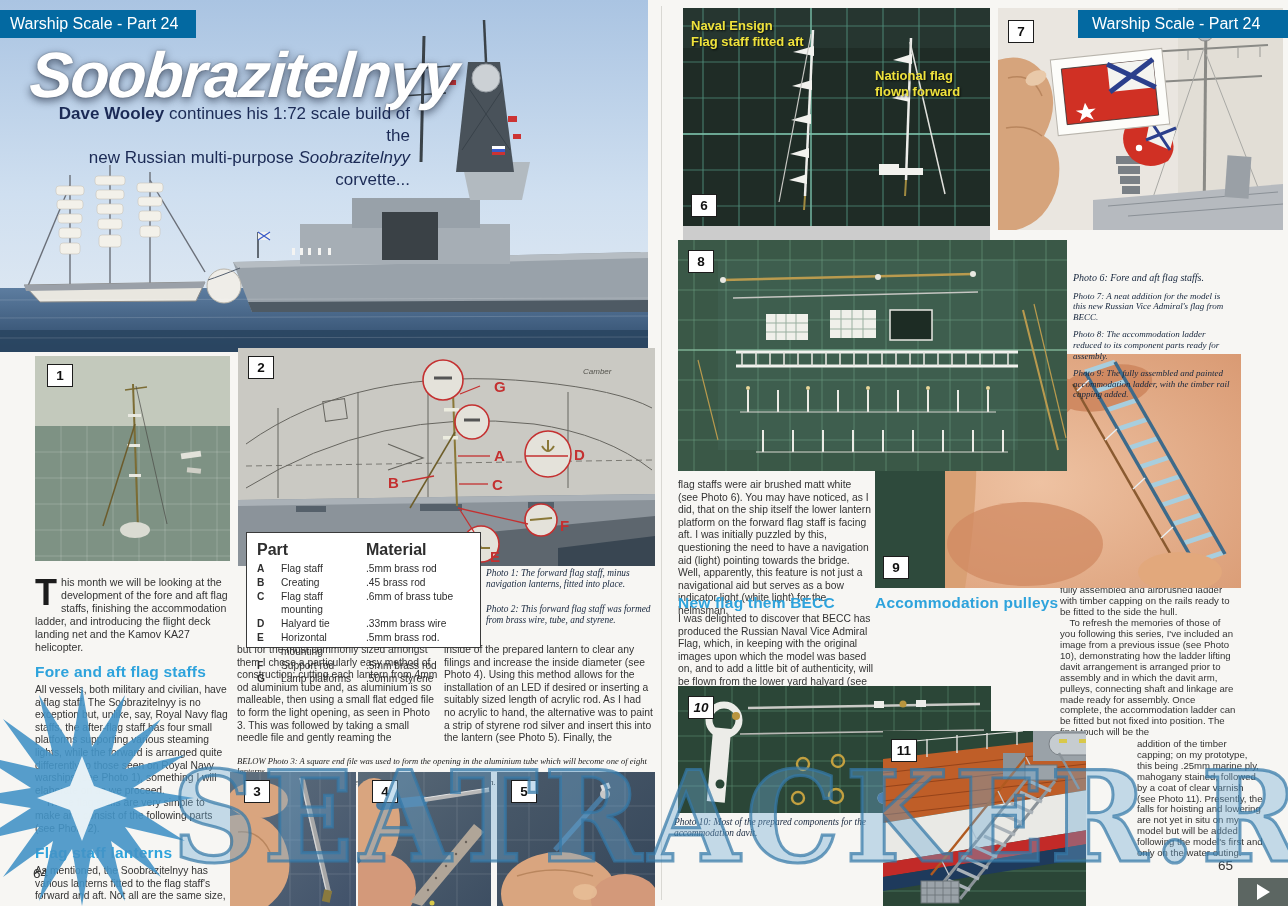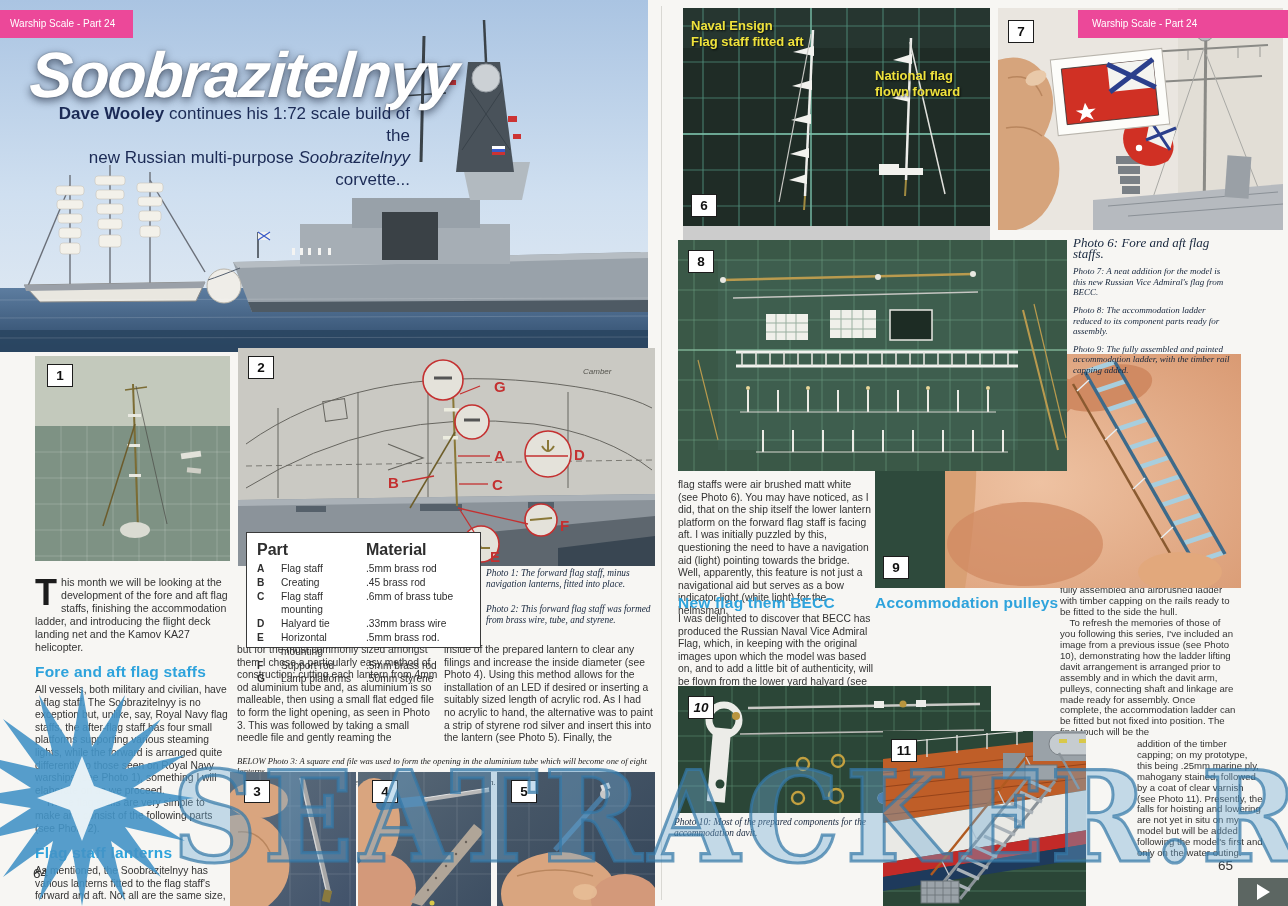--- a/index.html
+++ b/index.html
@@ -3,21 +3,21 @@
 <meta charset="utf-8">
 <style>
   html,body{margin:0;padding:0;background:#e9e8e5;}
   .spread{position:relative;width:1288px;height:906px;background:#f7f6f3;overflow:hidden;
           font-family:"Liberation Sans",sans-serif;color:#2e2e2e;}
   .abs{position:absolute;}
   .photo{position:absolute;overflow:hidden;background:#ccc;}
   .photo svg{display:block;}
   .numbox{position:absolute;width:24px;height:21px;background:#fff;border:1.6px solid #1c1c1c;
           display:flex;align-items:center;justify-content:center;font-size:13.5px;font-weight:bold;color:#111;z-index:6;}
-  .tab{background:#ec4899;color:#fff;font-size:10px;line-height:28px;white-space:nowrap;z-index:7;}
+  .tab{background:#0369a1;color:#fff;font-size:16px;line-height:28px;white-space:nowrap;z-index:7;}
   .hero-title{font-size:64px;font-weight:bold;font-style:italic;color:#fff;letter-spacing:-2px;
           transform:skewX(-4deg);text-shadow:0 3px 9px rgba(10,20,40,.65),0 0 2px rgba(0,0,0,.4);z-index:5;}
   .hero-sub{font-size:17px;line-height:22px;color:#1b2a55;z-index:5;text-align:right;}
   .h-blue{font-size:15.5px;font-weight:bold;color:#2ea3dc;margin:9px 0 3px 0;letter-spacing:.2px;}
   .body-txt{font-size:10.3px;line-height:12.6px;color:#333;}
   .preline{white-space:pre-line;}
   .capt{font-family:"Liberation Serif",serif;font-style:italic;font-size:9.4px;line-height:11px;color:#15253c;}
   .capt-sm{font-family:"Liberation Serif",serif;font-style:italic;font-size:8.6px;line-height:10.4px;color:#222;}
   .dropcap{float:left;font-size:36px;line-height:30px;font-weight:bold;color:#1c1c1c;padding:2px 4px 0 0;}
   .pagenum{font-size:13.5px;color:#333;z-index:6;}
@@ -545,21 +545,21 @@
       <line x1="345" y1="70" x2="380" y2="210" stroke="#b99a4e" stroke-width="2"></line>
       <line x1="356" y1="64" x2="388" y2="198" stroke="#b99a4e" stroke-width="1.2"></line>
       <line x1="20" y1="120" x2="40" y2="200" stroke="#b99a4e" stroke-width="1.2"></line>
     </svg>
     <div class="numbox" style="left:10px;top:10px;">
         <span>8</span>
       </div>
   </div>
 
   <div class="abs" style="left:1073px;top:238px;width:162px;z-index:4;">
-    <div class="capt" style="margin-bottom:7px;font-size:13px;line-height:10.6px;">Photo 6: Fore and aft flag staffs.</div>
+    <div class="capt" style="margin-bottom:7px;font-size:10px;line-height:10.6px;margin-top:35px;">Photo 6: Fore and aft flag staffs.</div>
     <div class="capt" style="margin-bottom:7px;font-size:9px;line-height:10.6px;">Photo 7: A neat addition for the model is this new Russian Vice Admiral's flag from BECC.</div>
     <div class="capt" style="margin-bottom:7px;font-size:9px;line-height:10.6px;">Photo 8: The accommodation ladder reduced to its component parts ready for assembly.</div>
     <div class="capt" style="font-size:9px;line-height:10.6px;">Photo 9: The fully assembled and painted accommodation ladder, with the timber rail capping added.</div>
   </div>
 
   <div class="abs body-txt" style="left:678px;top:479px;width:196px;">flag staffs were air brushed matt white (see Photo 6). You may have noticed, as I did, that on the ship itself the lower lantern platform on the forward flag staff is facing aft. I was initially puzzled by this, questioning the need to have a navigation aid (light) pointing towards the bridge. Well, apparently, this feature is not just a navigational aid but serves as a bow indicator light (white light) for the helmsman.</div>
   <div class="abs h-blue" style="left:678px;top:594px;margin:0;">New flag them BECC</div>
   <div class="abs body-txt" style="left:678px;top:613px;width:198px;">I was delighted to discover that BECC has produced the Russian Naval Vice Admiral Flag, which, in keeping with the original images upon which the model was based on, and to add a little bit of authenticity, will be flown from the lower yard halyard (see Photo 7).</div>
 
   <div class="abs h-blue" style="left:875px;top:594px;margin:0;">Accommodation pulleys</div>

